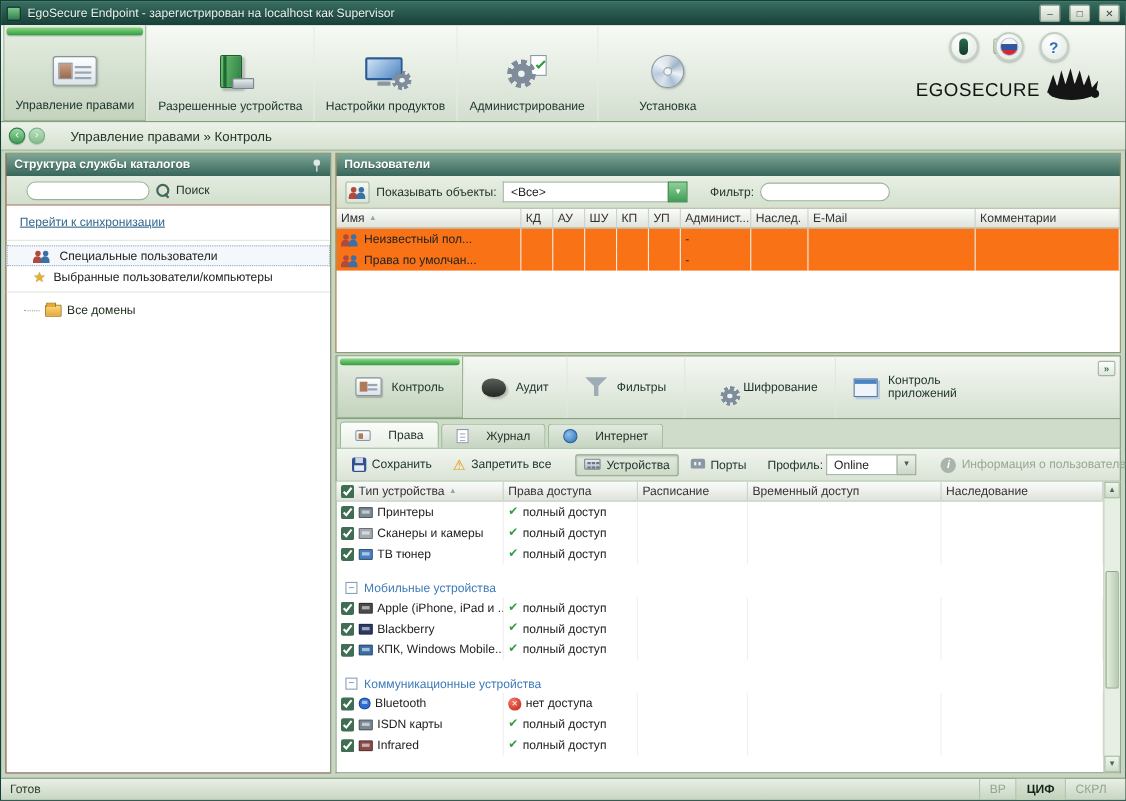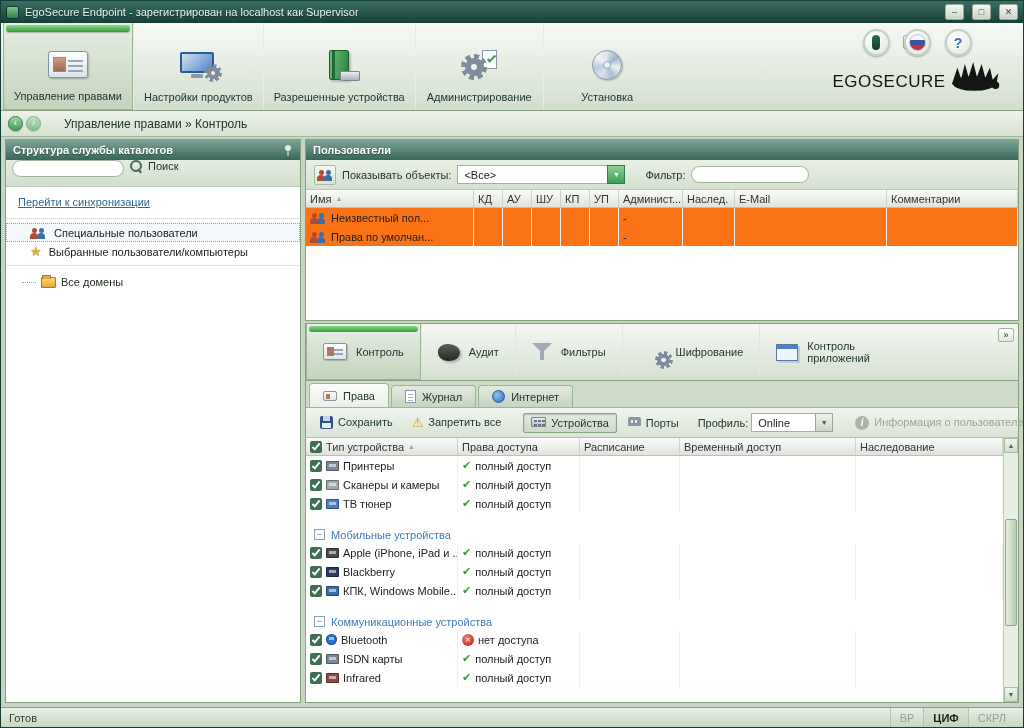--- a/index.html
+++ b/index.html
@@ -58,21 +58,21 @@
   .navbtn{width:15px;height:15px;border-radius:50%;background:linear-gradient(#9ad8a3,#3f9e55);border:1px solid #2e7d43;color:#fff;font-size:10px;line-height:12px;text-align:center;box-shadow:0 1px 1px rgba(0,0,0,.25)}
   .navbtn.dim{opacity:.55}
   .crumb{margin-left:20px;color:#24352b;font-size:12px}
 
   
   .main{flex:1;display:flex;gap:4px;padding:2px 4px 4px;min-height:0}
   .panel-head{height:20px;background:linear-gradient(#7ca595,#38665b);color:#fff;font-weight:bold;font-size:11px;display:flex;align-items:center;padding:0 7px;flex:none;text-shadow:0 1px 1px rgba(0,0,0,.35)}
 
   
   .sidebar{width:296px;flex:none;display:flex;flex-direction:column;border:1px solid #84a07e;background:#b91c1c}
-  .search-row{height:27px;background:linear-gradient(#e3ece0,#d2dfcd);display:flex;align-items:flex-start;gap:6px;padding:0 6px;border-bottom:1px solid #b8c9b3;flex:none}
+  .search-row{height:27px;background:linear-gradient(#e3ece0,#d2dfcd);display:flex;align-items:center;gap:6px;padding:0 18px;border-bottom:1px solid #b8c9b3;flex:none}
   .pill-input{height:17px;border:1px solid #9fb39a;border-radius:9px;background:#fff;width:112px;padding:0 8px;font-size:11px;outline:none}
   .mag{width:12px;height:12px;position:relative;flex:none}
   .mag::before{content:"";position:absolute;left:0;top:0;width:8px;height:8px;border:2px solid #46685a;border-radius:50%}
   .mag::after{content:"";position:absolute;right:0;bottom:0;width:5px;height:2px;background:#46685a;transform:rotate(45deg)}
   .side-body{flex:1;background:#fff;padding:7px 0;min-height:0}
   .sync-link{display:inline-block;margin:2px 12px 6px;color:#33678e;text-decoration:underline;cursor:pointer}
   .side-divider{border-top:1px solid #dfe7dc;margin:4px 0}
   .side-item{display:flex;align-items:center;gap:7px;padding:3px 24px}
   .side-item.selected{outline:1px dotted #90a6c0;outline-offset:-1px;background:#f4f8fb}
   .tree-item{display:flex;align-items:center;gap:5px;margin:10px 0 0 16px;color:#20301f}
@@ -120,21 +120,21 @@
   .i-stamp{width:22px;height:17px;background:linear-gradient(#5a5f5a,#232723);border-radius:45% 55% 50% 50%;box-shadow:2px 2px 2px rgba(0,0,0,.2)}
   .i-funnel{width:20px;height:18px;position:relative}
   .i-funnel::before{content:"";position:absolute;left:0;top:0;border-left:10px solid transparent;border-right:10px solid transparent;border-top:10px solid #9facb8}
   .i-funnel::after{content:"";position:absolute;left:8px;top:8px;width:4px;height:9px;background:#9facb8}
   .i-crypt{position:relative;width:28px;height:26px}
   .i-appwin{width:22px;height:17px;background:#eef4fa;border:1px solid #5a7a9a;position:relative;box-shadow:2px 2px 0 #b9cde0}
   .i-appwin::before{content:"";position:absolute;left:0;right:0;top:0;height:4px;background:#4a84c4}
 
   
   .subtabs{height:27px;flex:none;background:#cfdcca;border-left:1px solid #84a07e;border-right:1px solid #84a07e;display:flex;align-items:flex-end;gap:2px;padding:4px 3px 0;border-bottom:1px solid #9ab795}
-  .stab{height:22px;display:flex;align-items:center;gap:6px;padding:0 13px;background:linear-gradient(#e2eadf,#c6d4c1);border:1px solid #9ab795;border-bottom:none;border-radius:4px 4px 0 0;color:#24352b}
+  .stab{height:22px;display:flex;align-items:center;gap:16px;padding:0 13px;background:linear-gradient(#e2eadf,#c6d4c1);border:1px solid #9ab795;border-bottom:none;border-radius:4px 4px 0 0;color:#24352b}
   .stab.active{background:linear-gradient(#fbfdfa,#e9f0e6);height:24px}
   .i-key-sm{width:14px;height:10px;background:linear-gradient(#fdfdfd,#dfe5ea);border:1px solid #8a96a2;border-radius:2px;position:relative}
   .i-key-sm::before{content:"";position:absolute;left:2px;top:2px;width:4px;height:5px;background:#b07a58}
   .i-page-sm{width:11px;height:13px;background:#fff;border:1px solid #8a98a8;position:relative}
   .i-page-sm::after{content:"";position:absolute;left:2px;top:3px;right:2px;height:1px;background:#a8b0bc;box-shadow:0 3px 0 #a8b0bc,0 6px 0 #a8b0bc}
   .i-globe-sm{width:13px;height:13px;border-radius:50%;background:radial-gradient(circle at 35% 35%,#8cc0ee,#2f6fb8);border:1px solid #245a96}
 
   
   .toolbar{height:30px;flex:none;background:linear-gradient(#f1f5ef,#dae3d6);border-left:1px solid #84a07e;border-right:1px solid #84a07e;border-bottom:1px solid #b0c2ab;display:flex;align-items:center;gap:3px;padding:0 6px}
   .tbtn{display:flex;align-items:flex-start;gap:5px;padding:3px 7px;border:1px solid transparent;border-radius:2px;color:#1c332c;white-space:nowrap}
@@ -192,33 +192,33 @@
 
   <div class="ribbon">
     <div class="ribbon-item selected">
       <span class="ricon">
           <span class="i-idcard-lg"></span>
         </span>
       <span class="rlabel">Управление правами</span>
     </div>
     <div class="ribbon-item">
       <span class="ricon">
+          <span class="i-book-lg"></span>
+        </span>
+      <span class="rlabel">Разрешенные устройства</span>
+    </div>
+    <div class="ribbon-item">
+      <span class="ricon">
         <span class="i-monitor">
             <span class="scr"></span>
             <span class="stand"></span>
             <span class="gear g18"></span>
           </span>
       </span>
       <span class="rlabel">Настройки продуктов</span>
-    </div>
-    <div class="ribbon-item">
-      <span class="ricon">
-          <span class="i-book-lg"></span>
-        </span>
-      <span class="rlabel">Разрешенные устройства</span>
     </div>
     <div class="ribbon-item">
       <span class="ricon">
         <span class="i-admin">
             <span class="pg"></span>
             <span class="chk"></span>
             <span class="gear g26"></span>
           </span>
       </span>
       <span class="rlabel">Администрирование</span>

